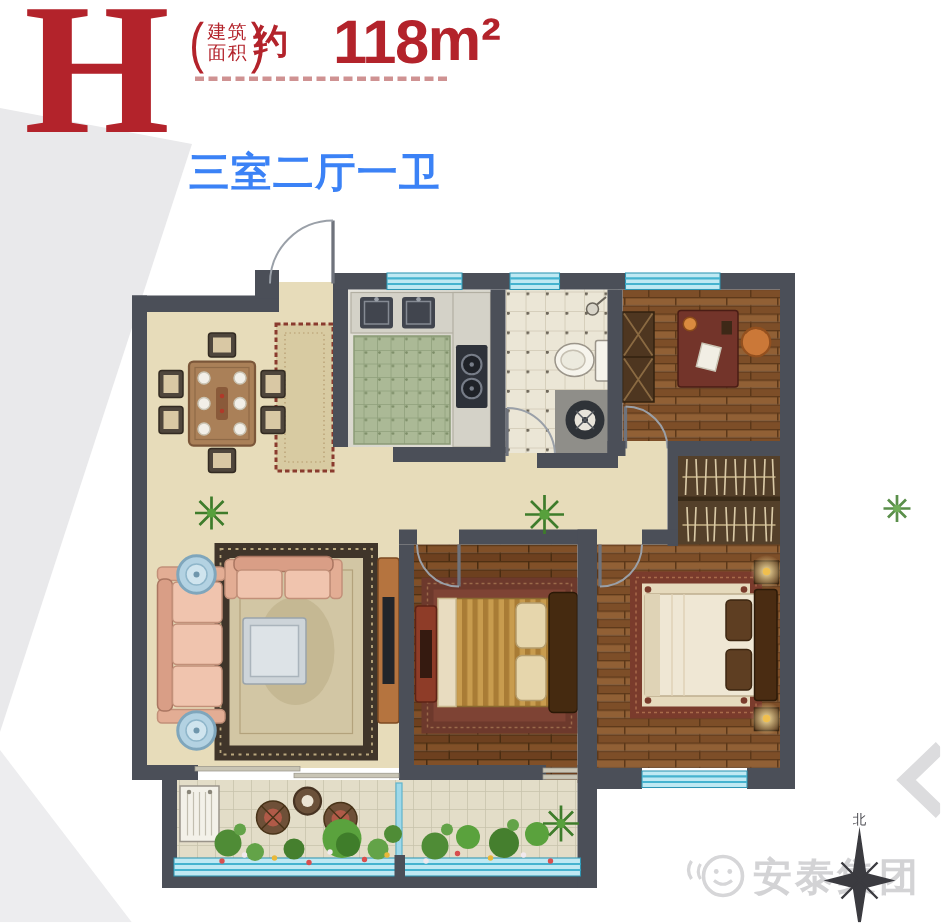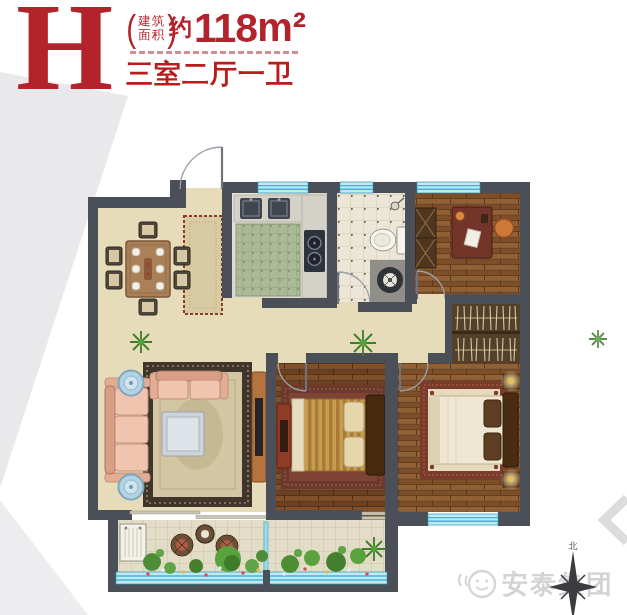--- a/index.html
+++ b/index.html
@@ -8,21 +8,21 @@
   
   .hdr{position:absolute;z-index:3;}
   .h-letter{left:16px;top:-15px;font-family:"Liberation Serif","DejaVu Serif",serif;
             font-weight:bold;font-size:125px;line-height:1;letter-spacing:0;}
   .area-badge{left:125px;top:15px;display:flex;align-items:center;}
   .area-badge .paren{font-size:37px;font-weight:400;line-height:.75;transform:scaleX(.8);}
   .area-badge .stack{display:flex;flex-direction:column;margin:0 1px;}
   .area-badge .stack span{font-size:12.5px;font-weight:400;line-height:1.1;letter-spacing:1px;}
   .area-main{left:169px;top:6px;display:flex;align-items:flex-end;height:40px;}
   .area-main .approx{font-size:23px;font-weight:700;padding:0 2px 3px 0;}
-  .area-main .val{font-size:41px;font-weight:800;line-height:.85;letter-spacing:-1px;}
+  .area-main .val{font-size:41px;font-weight:800;line-height:.85;letter-spacing:-1px;margin-left:28px;}
   .area-main .unit{font-size:40px;font-weight:800;line-height:.9;padding-bottom:1px;}
   .dash-sep{left:130px;top:51px;width:168px;border-top:3px dashed #cf9292;height:0;}
   .rooms-line{left:126px;top:56px;font-size:27px;font-weight:800;letter-spacing:1px;}
   
   .watermark{position:absolute;left:456px;top:566px;z-index:1;display:flex;align-items:center;
              color:#d3d3d5;}
   .watermark .wm-text{font-size:26px;font-weight:700;letter-spacing:2px;line-height:1;
                       margin-left:4px;}
   
   .plan{position:absolute;left:0;top:0;z-index:2;}
@@ -476,15 +476,15 @@
   </div>
 
   <div class="hdr area-main" style="color: rgb(179, 35, 43);">
     <span class="approx">约</span>
     <span class="val">118</span>
     <span class="unit">m²</span>
   </div>
 
   <div class="hdr dash-sep"></div>
 
-  <div class="hdr rooms-line" style="color: #b91c1c;">三室二厅一卫</div>
+  <div class="hdr rooms-line" style="color: #3b82f6; margin-top: 41px;">三室二厅一卫</div>
 
 </div>
 
 </body></html>

